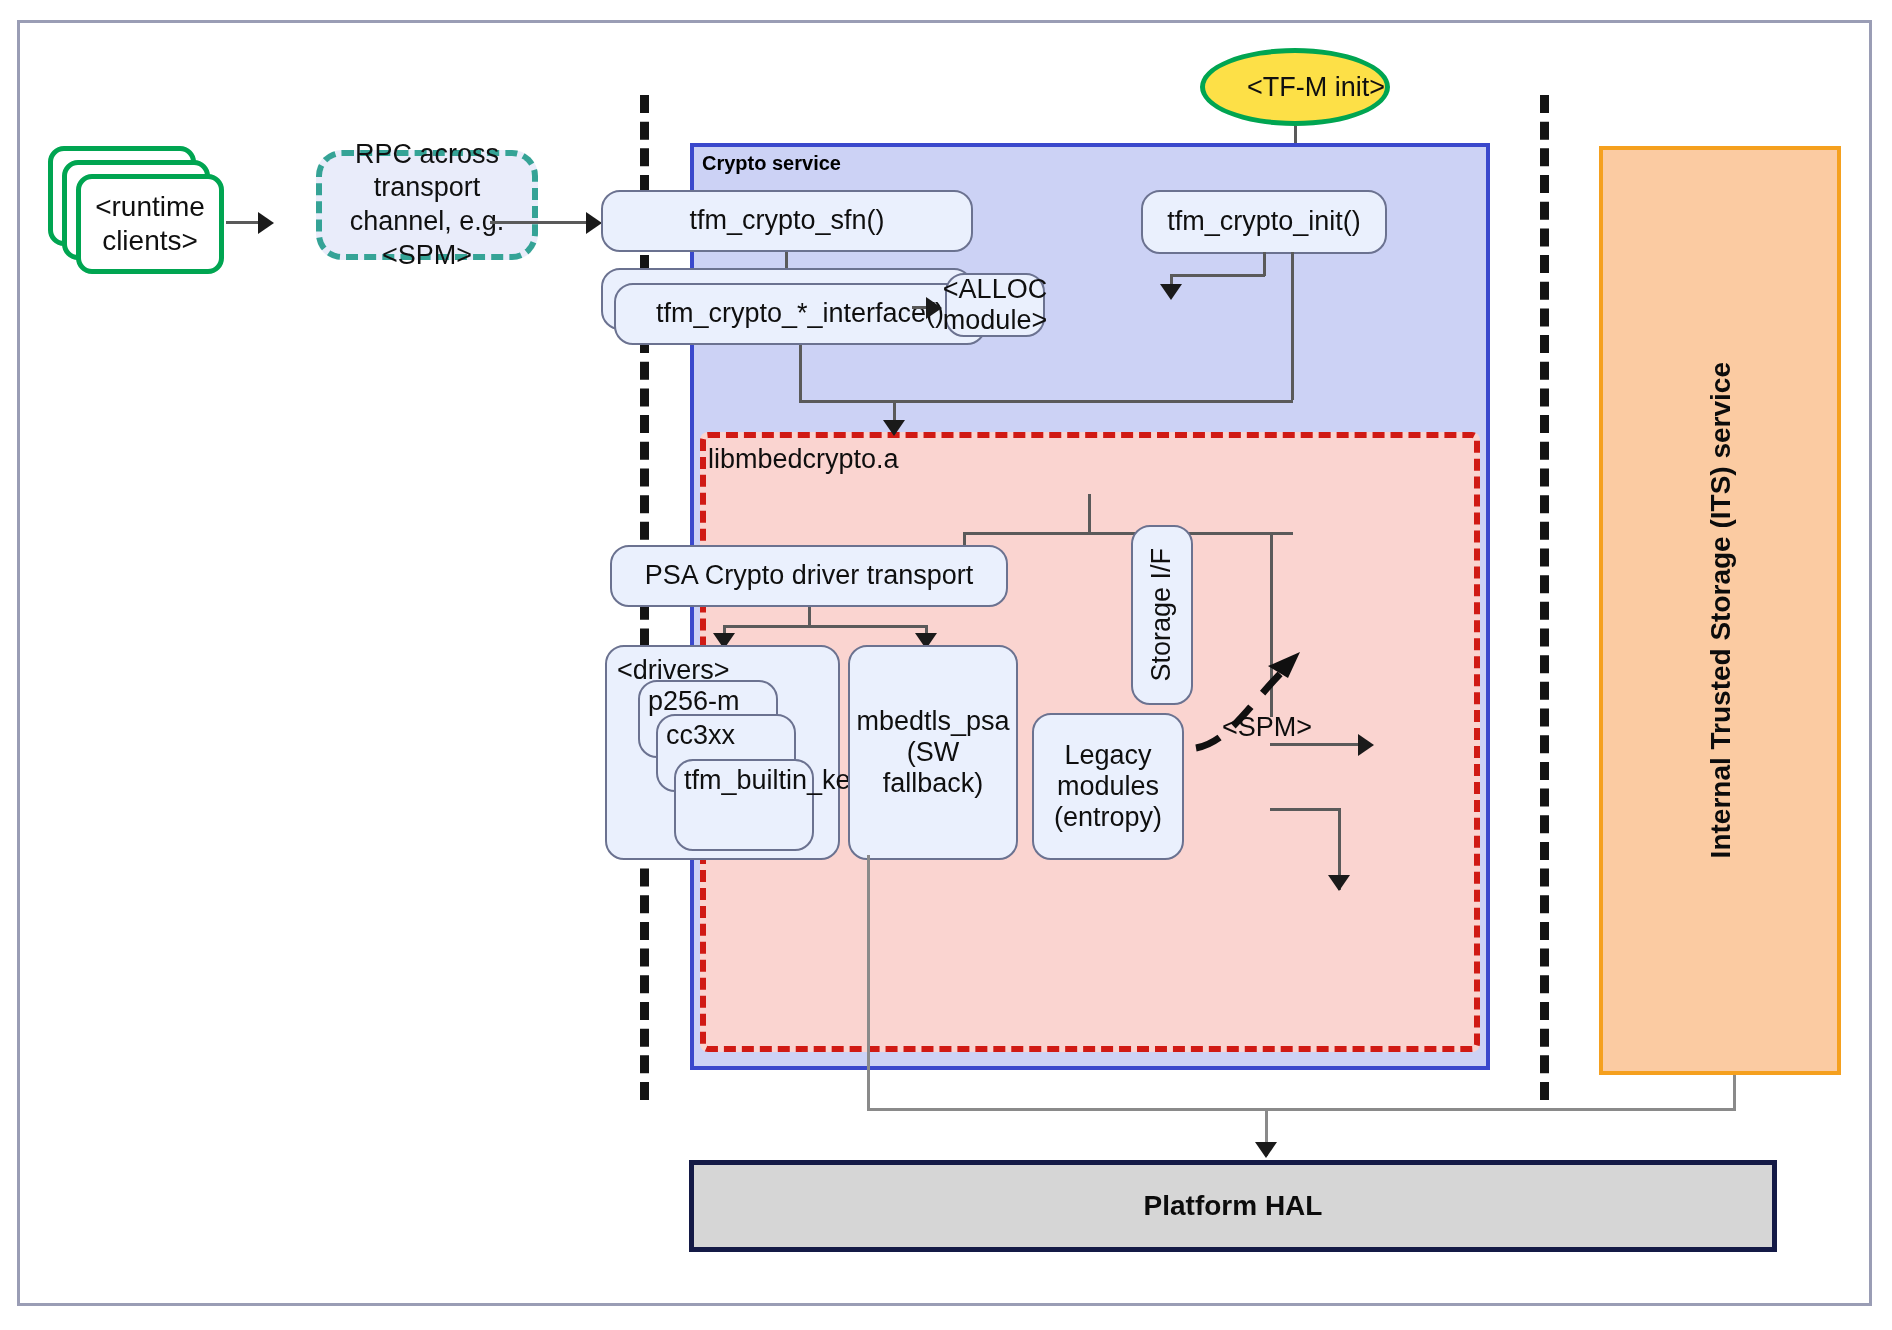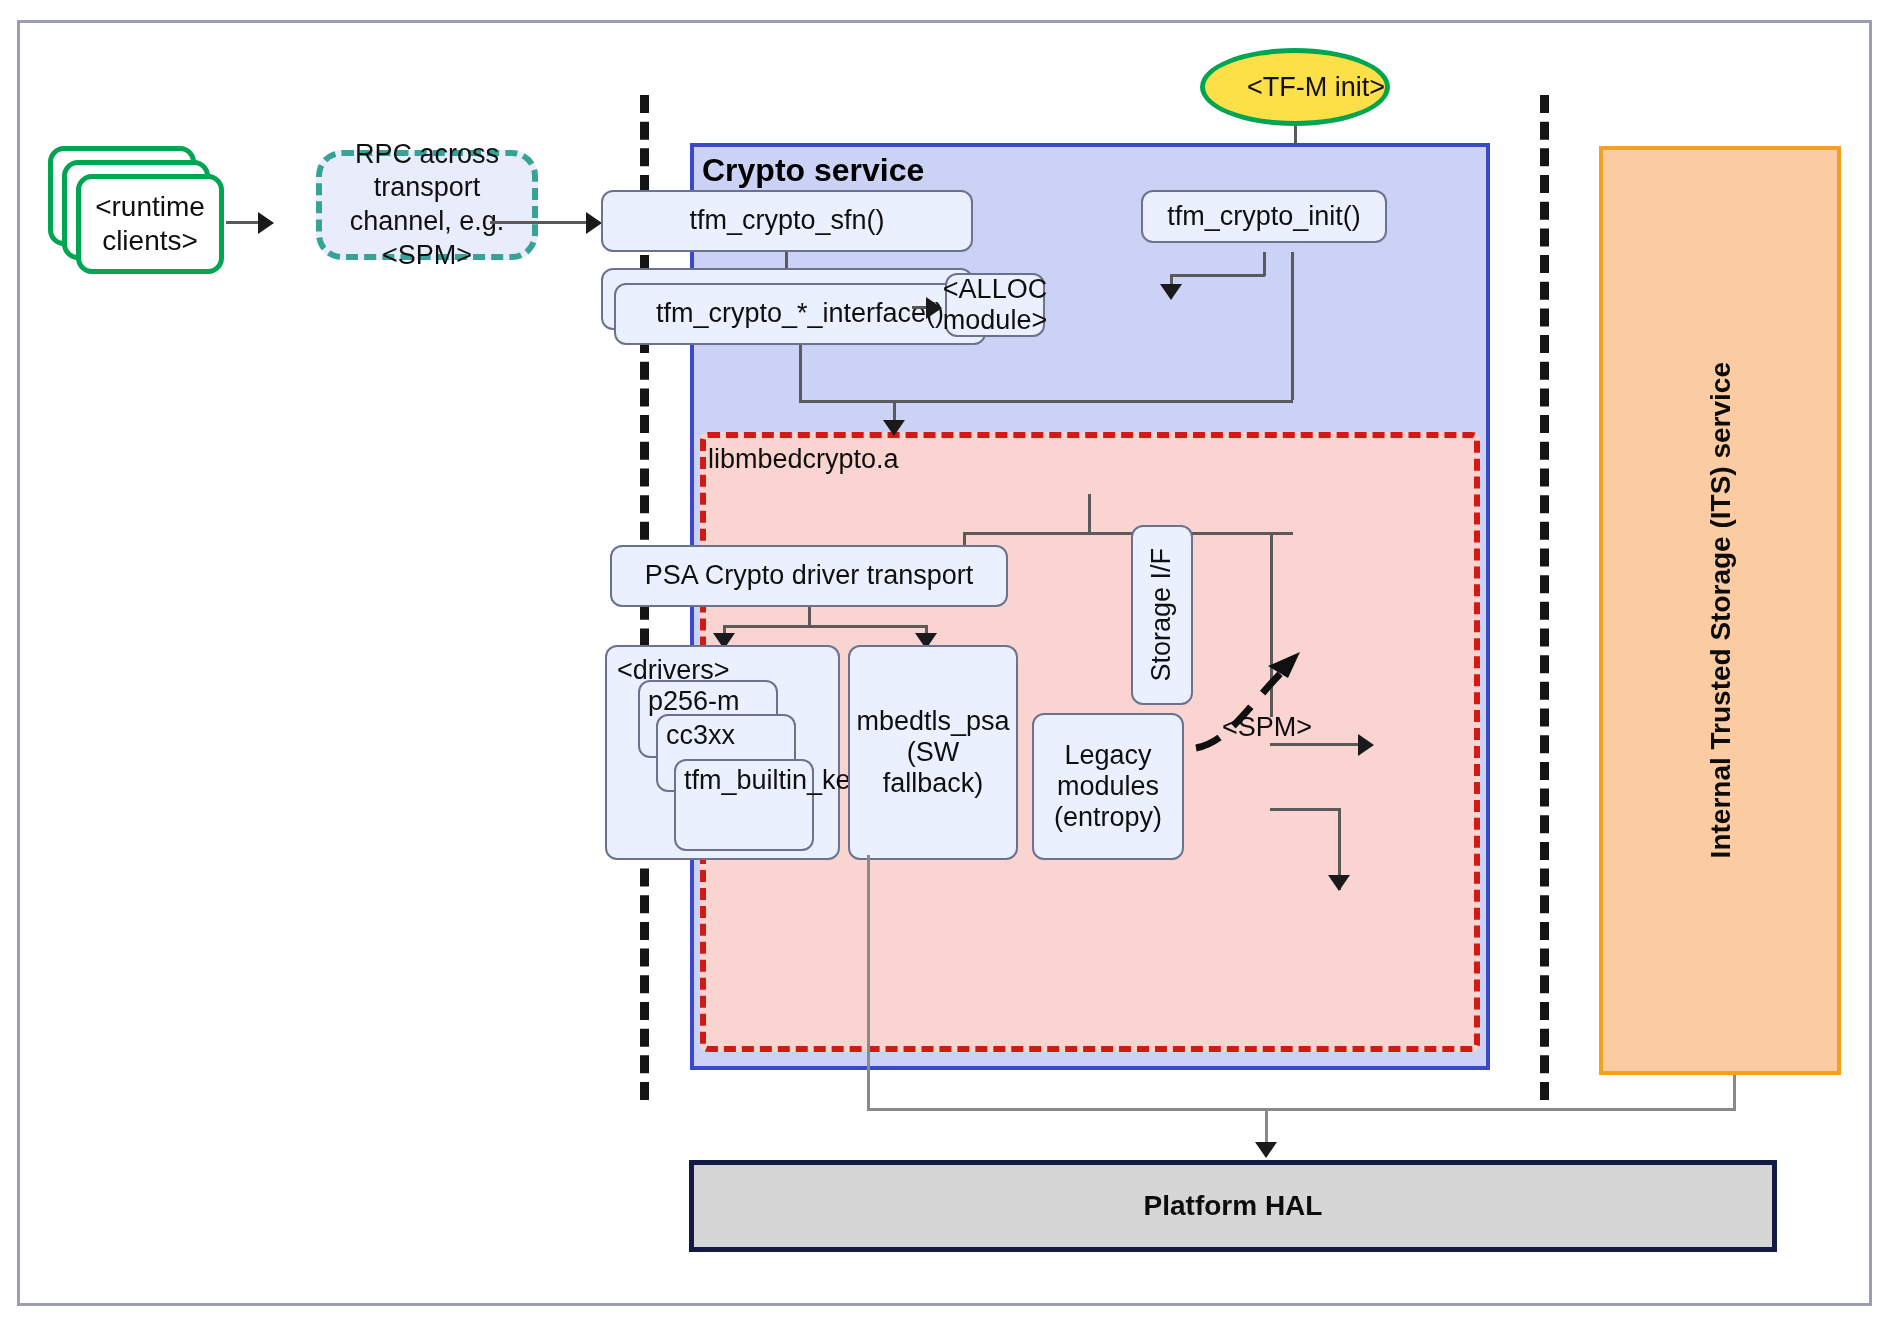--- a/index.html
+++ b/index.html
@@ -7,21 +7,21 @@
   #canvas{position:relative;width:1892px;height:1330px;background:#ffffff;overflow:hidden;}
 
   .frame{position:absolute;left:17px;top:20px;width:1855px;height:1286px;
          border:3px solid #9a9db5;box-sizing:border-box;background:#fff;}
 
   
   .vsep{position:absolute;width:0;border-left:9px dashed #141414;}
 
   
   .node{position:absolute;box-sizing:border-box;background:#eaf0fd;
-        border:2px solid #6b7290;border-radius:12px;
+        border:2px solid #6b7290;border-radius:19px;
         display:flex;align-items:center;justify-content:center;text-align:center;
         font-size:27px;color:#0f0f0f;line-height:1.15;padding:2px 6px;}
 
   
   .client{position:absolute;box-sizing:border-box;background:#ffffff;
           border:5px solid #00a551;border-radius:16px;}
   .client.label{display:flex;align-items:center;justify-content:center;
                 font-size:28px;color:#101010;text-align:center;line-height:1.2;}
 
   
@@ -32,21 +32,21 @@
 
   
   .ellipse{position:absolute;box-sizing:border-box;background:#fde047;
            border:5px solid #00a551;border-radius:50%;
            display:flex;align-items:center;justify-content:flex-end;
            font-size:27px;color:#101010;}
 
   
   .crypto-svc{position:absolute;box-sizing:border-box;background:#ccd2f5;
               border:4px solid #3a48cc;}
-  .svc-title{position:absolute;font-size:32px;font-weight:bold;color:#000;}
+  .svc-title{position:absolute;font-size:20px;font-weight:bold;color:#000;}
 
   
   .mbed{position:absolute;box-sizing:border-box;background:#fad4d0;
         border:6px dashed #d01a14;border-radius:8px;}
   .mbed-title{position:absolute;font-size:27px;color:#0f0f0f;}
 
   
   .its{position:absolute;box-sizing:border-box;background:#fbcba2;
        border:4px solid #f5a01e;display:flex;align-items:center;justify-content:center;}
   .its-text{writing-mode:vertical-rl;transform:rotate(180deg);
@@ -113,21 +113,21 @@
     <span>tfm_crypto_sfn()</span>
   </div>
   <div class="ln ln-v" style="left:785px;top:252px;height:42px;"></div>
   <div class="arrow arrow-down" style="left:775px;top:274px;"></div>
 
   <div class="node" style="left:601px;top:268px;width:372px;height:62px;"></div>
   <div class="node" style="left:614px;top:283px;width:372px;height:62px;">
     <span>tfm_crypto_*_interface()</span>
   </div>
 
-  <div class="node" style="left:1141px;top:190px;width:246px;height:53px;">
+  <div class="node" style="left:1141px;top:190px;width:246px;height:64px;">
     <span>tfm_crypto_init()</span>
   </div>
 
   <div class="node" style="left:945px;top:273px;width:100px;height:64px;">
     <span>&lt;ALLOC module&gt;</span>
   </div>
 
   <div class="ln ln-h" style="left:912px;top:306px;width:18px;"></div>
   <div class="arrow arrow-right" style="left:926px;top:297px;"></div>
 

